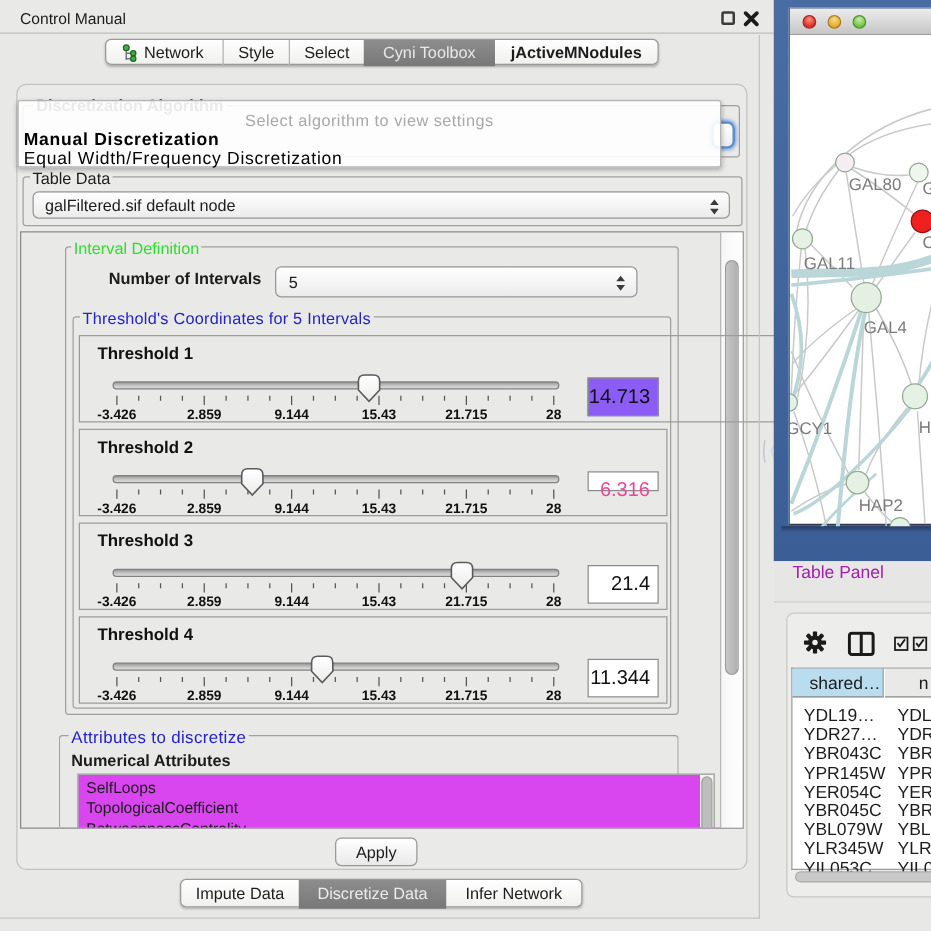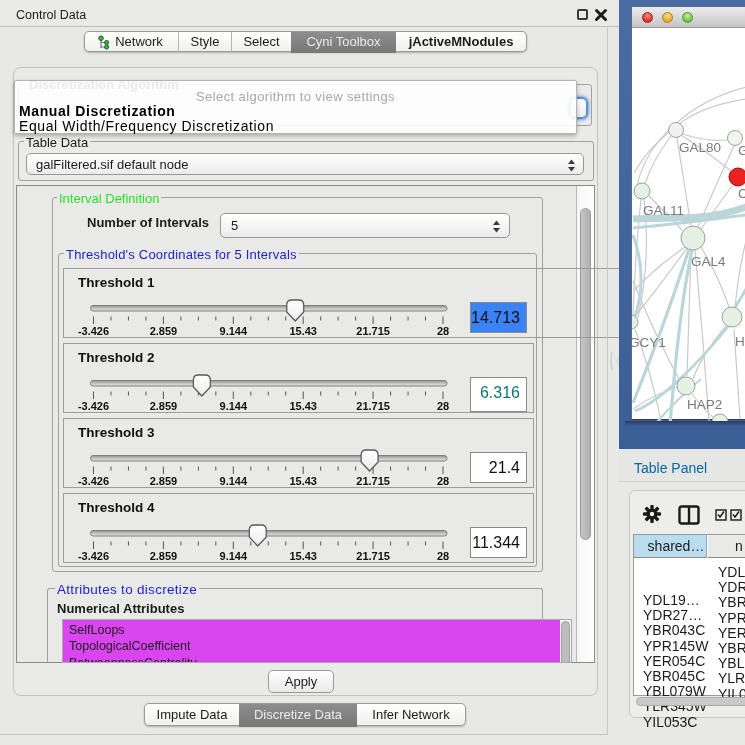--- a/index.html
+++ b/index.html
@@ -4,21 +4,21 @@
 <style>
 * { margin:0; padding:0; box-sizing:border-box; }
 html,body { width:745px; height:745px; overflow:hidden; }
 body { font-family:"Liberation Sans", sans-serif; background:#e8e8e6; position:relative; }
 .abs { position:absolute; }
 </style>
 </head>
 <body>
 
 <div class="abs" style="left:0;top:0;width:619px;height:27px;background:#e9e9e7;border-bottom:1px solid #bdbdbd;">
-  <div class="abs" style="left:16px;top:8px;font-size:12.5px;color:#1c1c1c;">Control Data</div>
+  <div class="abs" style="left:16px;top:8px;font-size:12.5px;color:#1c1c1c;">Control Manual</div>
 
   <div class="abs" style="left:577px;top:9px;width:11px;height:11px;border:2px solid #3a3a3a;border-radius:2px;"></div>
 
   <svg class="abs" style="left:594px;top:8px;" width="14" height="14" viewBox="0 0 14 14">
     <path d="M2.5 2.5 L11.5 11.5 M11.5 2.5 L2.5 11.5" stroke="#1c1c1c" stroke-width="3" stroke-linecap="round"></path>
   </svg>
 </div>
 
 <div class="abs" style="left:84px;top:31px;width:443px;height:21px;background:linear-gradient(#ffffff,#f0f0ee);border:1px solid #9a9a9a;border-radius:5px;box-shadow:0 1px 2px rgba(0,0,0,0.25);">
   <div class="abs" style="left:93px;top:0;width:1px;height:21px;background:#b4b4b4;"></div>
@@ -116,21 +116,21 @@
         <text x="309.1" y="66" font-size="11" font-weight="bold" fill="#111" text-anchor="middle" font-family="Liberation Sans">21.715</text>
         <text x="379" y="66" font-size="11" font-weight="bold" fill="#111" text-anchor="middle" font-family="Liberation Sans">28</text>
         <path d="M 222.73043021701776 36 Q 222.73043021701776 31 227.73043021701776 31 L 234.73043021701776 31 Q 239.73043021701776 31 239.73043021701776 36 L 239.73043021701776 43 L 231.23043021701776 52 L 222.73043021701776 43 Z" fill="url(#thumbgrad1)" stroke="#5a5a5a" stroke-width="1.3"></path>
         <defs>
           <linearGradient id="thumbgrad1" x1="0" y1="0" x2="0" y2="1">
             <stop offset="0" stop-color="#ffffff"></stop>
             <stop offset="1" stop-color="#ececec"></stop>
           </linearGradient>
         </defs>
       </svg>
-      <div class="abs" style="left:406px;top:33px;width:57px;height:31px;background:#3b82f6;border:1px solid #8a8a8a;font-size:16px;color:#111;text-align:right;line-height:29px;padding-right:6px;">14.713</div>
+      <div class="abs" style="left:406px;top:33px;width:57px;height:31px;background:#8b5cf6;border:1px solid #8a8a8a;font-size:16px;color:#111;text-align:right;line-height:29px;padding-right:6px;">14.713</div>
     </div>
     <div class="abs" style="left:63px;top:343px;width:471px;height:70px;border:1px solid #9c9c9c;padding-left:28px;">
       <div class="abs" style="left:14px;top:6px;font-size:13.5px;font-weight:bold;color:#111;">Threshold 2</div>
       <svg class="abs" style="left:0;top:0;" width="471" height="70" viewBox="0 0 471 70">
         <rect x="26.5" y="36.5" width="356.5" height="5.5" rx="2.7" fill="url(#trackgrad2)" stroke="#808080" stroke-width="1"></rect>
         <defs>
           <linearGradient id="trackgrad2" x1="0" y1="0" x2="0" y2="1">
             <stop offset="0" stop-color="#8f8f8f"></stop>
             <stop offset="0.5" stop-color="#c2c2c2"></stop>
             <stop offset="1" stop-color="#e2e2e2"></stop>
@@ -164,21 +164,21 @@
         <text x="309.1" y="66" font-size="11" font-weight="bold" fill="#111" text-anchor="middle" font-family="Liberation Sans">21.715</text>
         <text x="379" y="66" font-size="11" font-weight="bold" fill="#111" text-anchor="middle" font-family="Liberation Sans">28</text>
         <path d="M 129.34433271813148 36 Q 129.34433271813148 31 134.34433271813148 31 L 141.34433271813148 31 Q 146.34433271813148 31 146.34433271813148 36 L 146.34433271813148 43 L 137.84433271813148 52 L 129.34433271813148 43 Z" fill="url(#thumbgrad2)" stroke="#5a5a5a" stroke-width="1.3"></path>
         <defs>
           <linearGradient id="thumbgrad2" x1="0" y1="0" x2="0" y2="1">
             <stop offset="0" stop-color="#ffffff"></stop>
             <stop offset="1" stop-color="#ececec"></stop>
           </linearGradient>
         </defs>
       </svg>
-      <div class="abs" style="left:406px;top:33px;width:57px;height:35px;background:#fff;border:1px solid #8a8a8a;font-size:16px;color:#0f766e;text-align:right;line-height:29px;padding-right:6px;">6.316</div>
+      <div class="abs" style="left:406px;top:33px;width:57px;height:16px;background:#fff;border:1px solid #8a8a8a;font-size:16px;color:#ec4899;text-align:right;line-height:29px;padding-right:6px;">6.316</div>
     </div>
     <div class="abs" style="left:63px;top:418px;width:471px;height:70px;border:1px solid #9c9c9c;">
       <div class="abs" style="left:14px;top:6px;font-size:13.5px;font-weight:bold;color:#111;">Threshold 3</div>
       <svg class="abs" style="left:0;top:0;" width="471" height="70" viewBox="0 0 471 70">
         <rect x="26.5" y="36.5" width="356.5" height="5.5" rx="2.7" fill="url(#trackgrad3)" stroke="#808080" stroke-width="1"></rect>
         <defs>
           <linearGradient id="trackgrad3" x1="0" y1="0" x2="0" y2="1">
             <stop offset="0" stop-color="#8f8f8f"></stop>
             <stop offset="0.5" stop-color="#c2c2c2"></stop>
             <stop offset="1" stop-color="#e2e2e2"></stop>
@@ -352,21 +352,21 @@
       <text x="737" y="197" font-size="13.5" fill="#7a7a7a" font-family="Liberation Sans">C</text>
       <text x="642" y="214" font-size="13.5" fill="#7a7a7a" font-family="Liberation Sans">GAL11</text>
       <text x="690" y="265" font-size="13.5" fill="#7a7a7a" font-family="Liberation Sans">GAL4</text>
       <text x="628" y="346" font-size="13.5" fill="#7a7a7a" font-family="Liberation Sans">GCY1</text>
       <text x="734" y="345" font-size="13.5" fill="#7a7a7a" font-family="Liberation Sans">H</text>
       <text x="686" y="408" font-size="13.5" fill="#7a7a7a" font-family="Liberation Sans">HAP2</text>
     </svg>
 </div>
 
 <div class="abs" style="left:619px;top:449px;width:126px;height:33px;background:#e6e6e4;border-bottom:1px solid #d0d0d0;">
-  <div class="abs" style="left:15px;top:11px;font-size:14px;color:#0369a1;">Table Panel</div>
+  <div class="abs" style="left:15px;top:0;font-size:14px;color:#a21caf;">Table Panel</div>
 </div>
 
 <div class="abs" style="left:629px;top:490px;width:130px;height:228px;background:#ededeb;border:1px solid #c6c6c6;border-radius:6px 0 0 6px;">
 
   <svg class="abs" style="left:13px;top:14px;" width="18" height="18" viewBox="0 0 18 18">
     <g fill="#1a1a1a">
       <circle cx="9" cy="9" r="5.6"></circle>
       <g>
         <rect x="7.3" y="0" width="3.4" height="4.2" rx="0.9"></rect>
         <rect x="7.3" y="0" width="3.4" height="4.2" rx="0.9" transform="rotate(45 9 9)"></rect>
@@ -389,21 +389,21 @@
   <svg class="abs" style="left:85px;top:18px;" width="28" height="12" viewBox="0 0 28 12">
     <rect x="1" y="1" width="10" height="10" fill="none" stroke="#1a1a1a" stroke-width="1.4"></rect>
     <path d="M3 5.5 L5 8 L9 2.5" stroke="#1a1a1a" stroke-width="1.4" fill="none"></path>
     <rect x="16" y="1" width="10" height="10" fill="none" stroke="#1a1a1a" stroke-width="1.4"></rect>
     <path d="M18 5.5 L20 8 L24 2.5" stroke="#1a1a1a" stroke-width="1.4" fill="none"></path>
   </svg>
 
   <div class="abs" style="left:3px;top:43px;width:127px;height:162px;background:#ffffff;border:1px solid #9a9a9a;border-right:none;">
     <div class="abs" style="left:0;top:0;width:73px;height:23px;background:#b9dcef;border-right:1px solid #8aa8bb;border-bottom:1px solid #8a8a8a;font-size:14px;color:#1c1c1c;text-align:center;line-height:22px;padding-left:12px;">shared…</div>
     <div class="abs" style="left:74px;top:0;width:53px;height:23px;background:#e9e9e7;border-bottom:1px solid #8a8a8a;font-size:14px;color:#1c1c1c;padding-left:27px;line-height:22px;">n</div>
-    <div class="abs" style="left:9px;top:30px;font-size:14px;color:#1c1c1c;line-height:15.2px;margin-top:28px;">YDL19…<br>YDR27…<br>YBR043C<br>YPR145W<br>YER054C<br>YBR045C<br>YBL079W<br>YLR345W<br>YIL053C</div>
+    <div class="abs" style="left:9px;top:30px;font-size:14px;color:#1c1c1c;line-height:15.2px;">YDL19…<br>YDR27…<br>YBR043C<br>YPR145W<br>YER054C<br>YBR045C<br>YBL079W<br>YLR345W<br>YIL053C</div>
     <div class="abs" style="left:84px;top:30px;font-size:14px;color:#1c1c1c;line-height:15.2px;">YDL1<br>YDR2<br>YBR0<br>YPR1<br>YER0<br>YBR0<br>YBL0<br>YLR3<br>YIL0</div>
   </div>
 
   <div class="abs" style="left:6px;top:206px;width:124px;height:9px;background:#c9c9c9;border:1px solid #ababab;border-radius:5px;"></div>
 </div>
 
 <div class="abs" style="left:14px;top:80px;width:563px;height:54px;background:rgba(255,255,255,0.90);border:1px solid #b4b4b4;border-radius:2px;box-shadow:0 2px 4px rgba(0,0,0,0.28);">
   <div class="abs" style="left:0;top:8px;width:100%;text-align:center;font-size:13px;letter-spacing:0.4px;color:#a8a8a8;">Select algorithm to view settings</div>
   <div class="abs" style="left:4px;top:22px;font-size:14px;letter-spacing:0.6px;font-weight:bold;color:#000;">Manual Discretization</div>
   <div class="abs" style="left:4px;top:37px;font-size:14px;letter-spacing:0.6px;color:#000;">Equal Width/Frequency Discretization</div>

